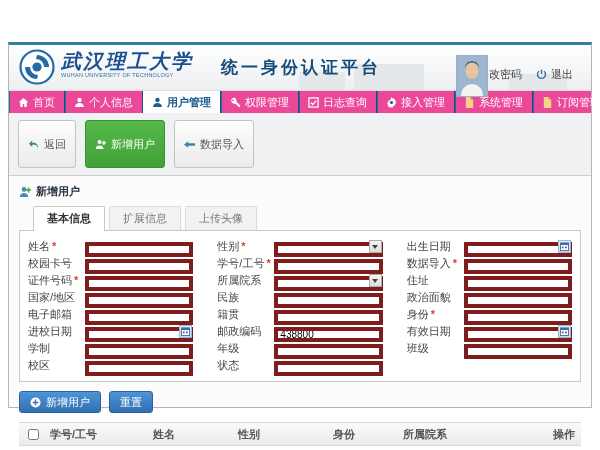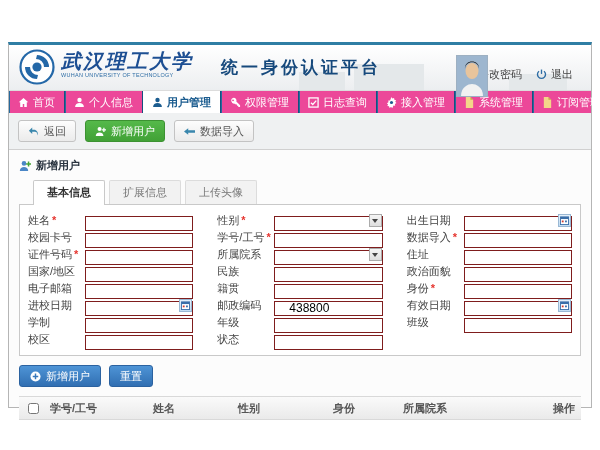--- a/index.html
+++ b/index.html
@@ -23,37 +23,37 @@
   
   .nav{flex:0 0 22px;background:#ec4899;display:flex;}
   .nav-item{display:flex;align-items:center;gap:4px;padding:0 9px;color:#fff;font-size:11px;
     border-right:1px solid #14517f;box-shadow:1px 0 0 #27699c inset;cursor:pointer;white-space:nowrap;}
   .nav-item.active{background:#fff;color:#1b5c8f;font-weight:bold;box-shadow:none;}
   .nav-item svg{flex:0 0 auto;}
   .icon-gold{color:#f4d589;}
   
   .content{flex:1;background:#eff1f2;display:flex;flex-direction:column;min-height:0;}
   .toolbar{flex:0 0 auto;padding:7px 9px;display:flex;gap:9px;}
-  .tbtn{height:20px;display:inline-flex;align-items:center;gap:5px;padding:0 9px;font-size:11px;color:#555;
+  .tbtn{height:20px;display:inline-flex;align-items:center;gap:5px;padding:13px 9px;font-size:11px;color:#555;
     border:1px solid #c3c3c3;border-radius:3px;background:linear-gradient(#fdfdfd,#ebebeb);cursor:pointer;}
   .tbtn.green{background:linear-gradient(#55b94a,#41a136);border-color:#3c9232;color:#fff;}
   
   .panel{flex:1;background:#fcfcfc;border-top:1px solid #d0d0d0;padding:5px 10px 0;display:flex;flex-direction:column;min-height:0;}
   .sec-title{display:flex;align-items:center;gap:5px;font-size:11px;font-weight:bold;color:#2a3440;padding:3px 0 7px;}
   .tabs{display:flex;margin-left:14px;position:relative;z-index:2;}
   .tab{padding:4px 13px 4px;font-size:11px;color:#777;background:#f2f2f2;border:1px solid #dcdcdc;
     border-bottom:none;margin-right:4px;border-radius:2px 2px 0 0;cursor:pointer;}
   .tab.active{background:#fff;color:#333;font-weight:bold;border-color:#c9c9c9;margin-bottom:-1px;padding-bottom:5px;}
   .fieldset{border:1px solid #c9c9c9;background:#fff;padding:7px 8px;display:grid;
     grid-template-columns:1fr 1fr 1fr;column-gap:24px;grid-auto-rows:17px;}
   .fld{display:flex;align-items:center;}
   .fld label{flex:0 0 57px;font-size:11px;color:#444;white-space:nowrap;overflow:hidden;}
   .req{color:#e6342e;margin-left:2px;font-weight:bold;}
   .ibox{flex:1;position:relative;height:15px;}
-  .ibox input{width:100%;height:15px;box-sizing:border-box;border:1px solid #7f1d1d;font-size:12px;padding:0 14px;background:#fff;outline:none;}
+  .ibox input{width:100%;height:15px;box-sizing:border-box;border:4px solid #7f1d1d;font-size:10px;padding:0 2px;background:#fff;outline:none;}
   .ibtn{position:absolute;right:1px;top:1px;width:13px;height:13px;box-sizing:border-box;display:flex;
     align-items:center;justify-content:center;cursor:pointer;}
   .cbtn{background:linear-gradient(#e5f1fb,#c2dcf2);border:1px solid #9ab8d4;}
   .dbtn{background:linear-gradient(#f5f5f5,#dedede);border:1px solid #ababab;}
   .darr{width:0;height:0;border-left:3px solid transparent;border-right:3px solid transparent;border-top:4px solid #444;}
   .form-actions{flex:0 0 auto;display:flex;gap:8px;padding:9px 0;}
   .bbtn{height:20px;display:inline-flex;align-items:center;gap:5px;padding:0 10px;font-size:11px;color:#fff;
     background:linear-gradient(#4e94d6,#316fb2);border:1px solid #2b62a0;border-radius:3px;cursor:pointer;}
   
   .grid-hdr{flex:0 0 22px;display:flex;align-items:center;background:linear-gradient(#fafafa,#eaeaea);

